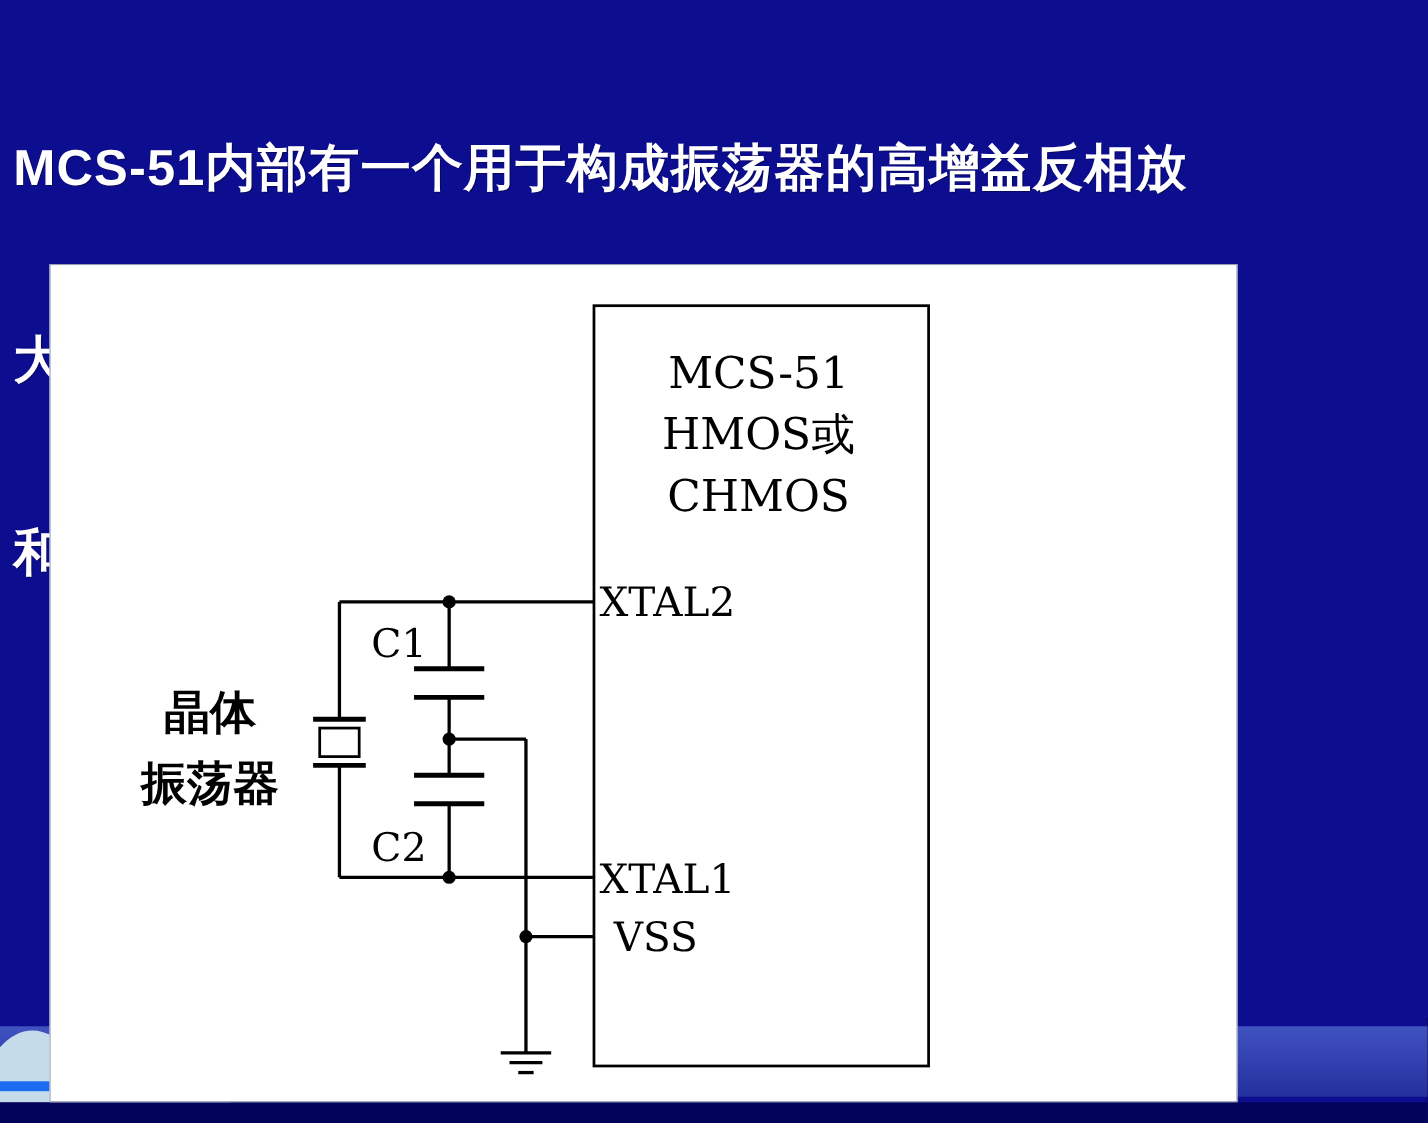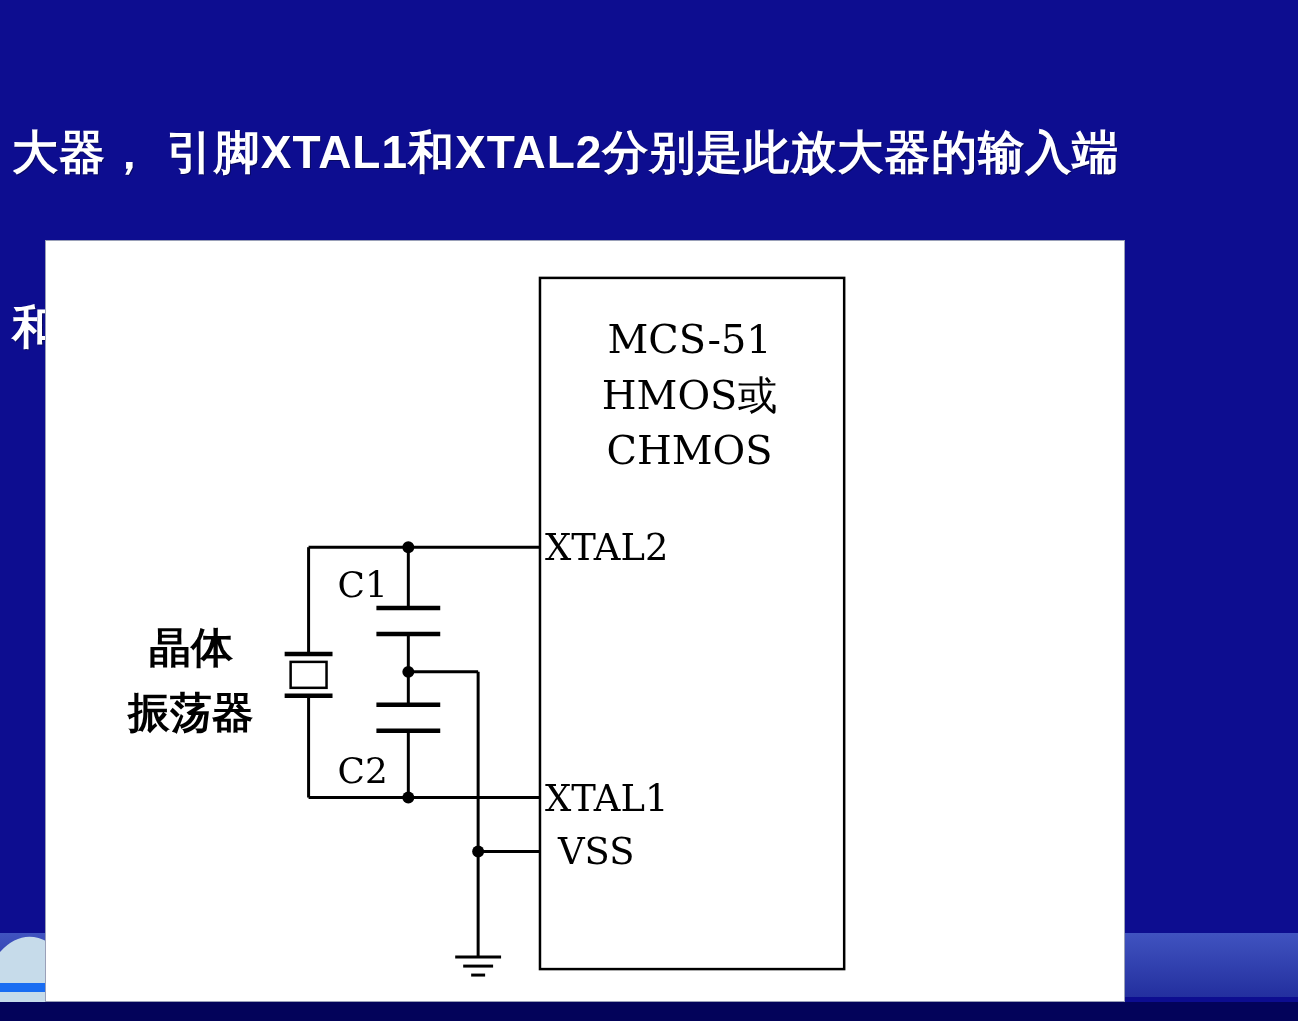--- a/index.html
+++ b/index.html
@@ -51,20 +51,21 @@
     font-family:"DejaVu Sans","Liberation Sans",sans-serif;
     font-weight:700;fill:var(--ink,#000);
   }
 </style>
 </head>
 <body>
 
 <div class="stage">
 
   <div class="heading">
+    <div>MCS-51内部有一个用于构成振荡器的高增益反相放</div>
     <div>大器， 引脚XTAL1和XTAL2分别是此放大器的输入端</div>
     <div>和输出端。</div>
   </div>
 
   <div class="bottom-band"></div>
   <svg class="wave" width="210" height="95" viewBox="0 0 210 95">
     <path d="M0,95 L0,32 Q22,8 48,22 Q74,38 100,27 Q126,16 155,30 Q182,44 210,36 L210,95 Z" fill="#c6dbea"></path>
   </svg>
   <div class="progress"></div>
   <div class="bottom-strip"></div>

